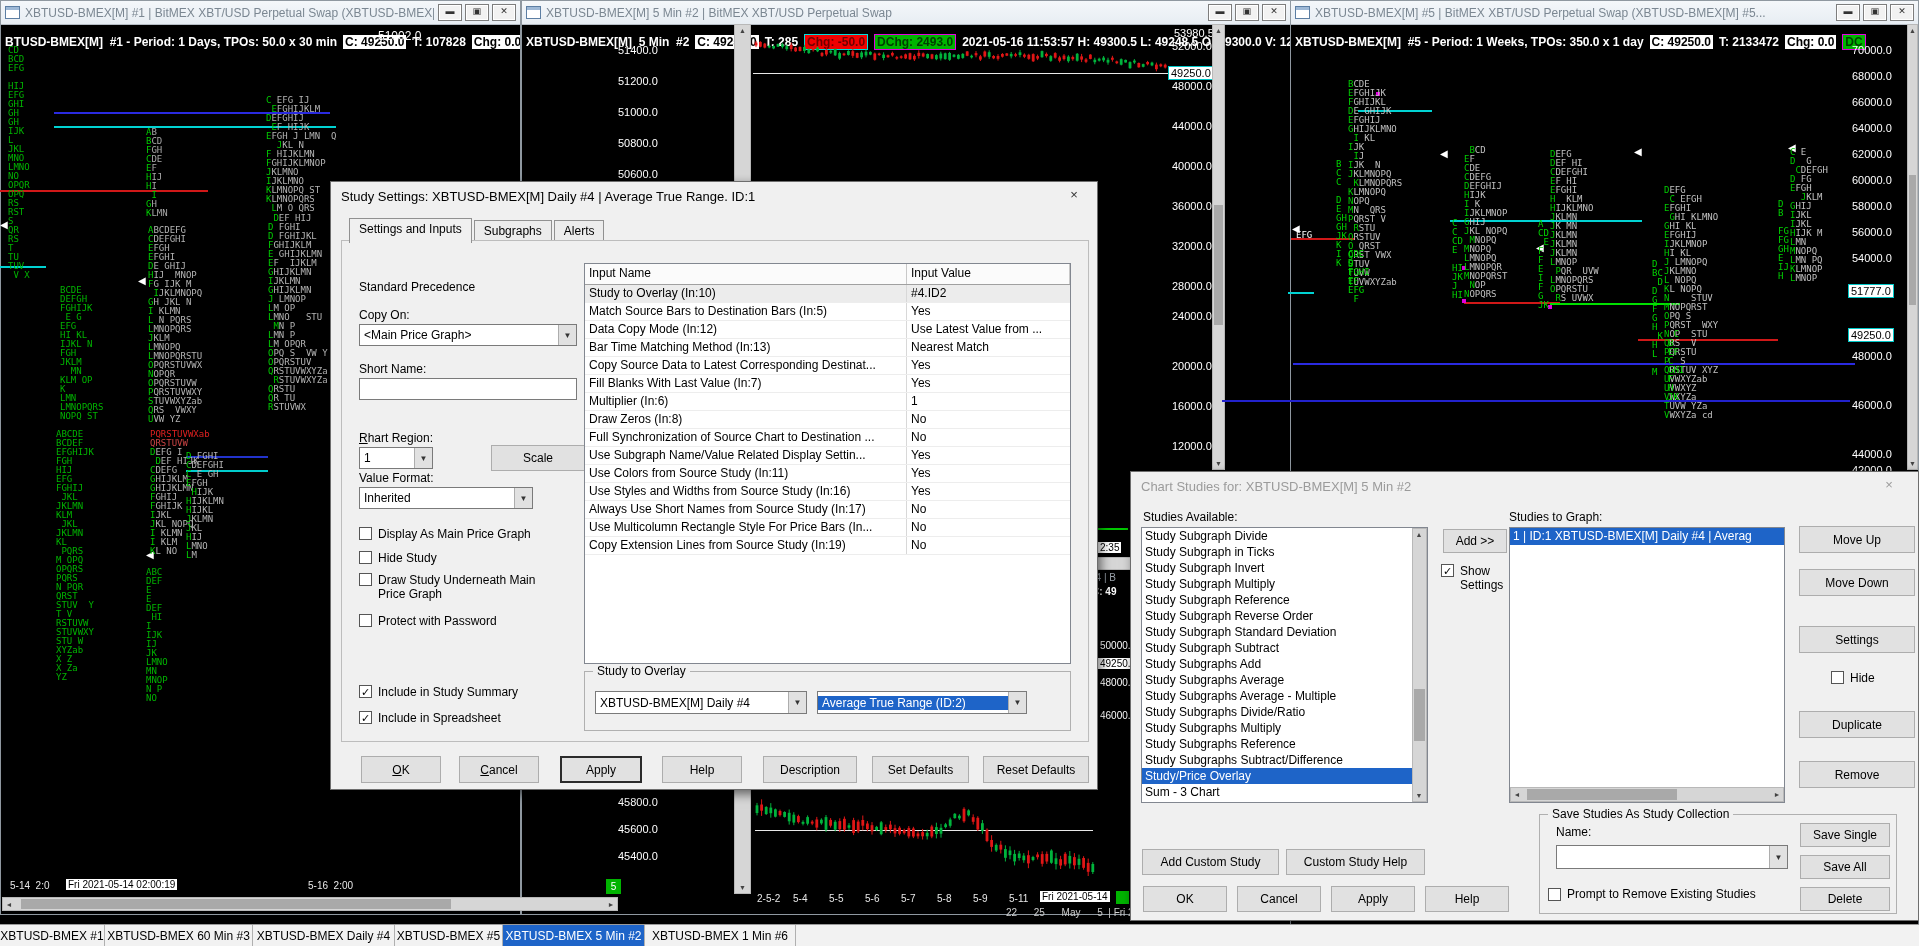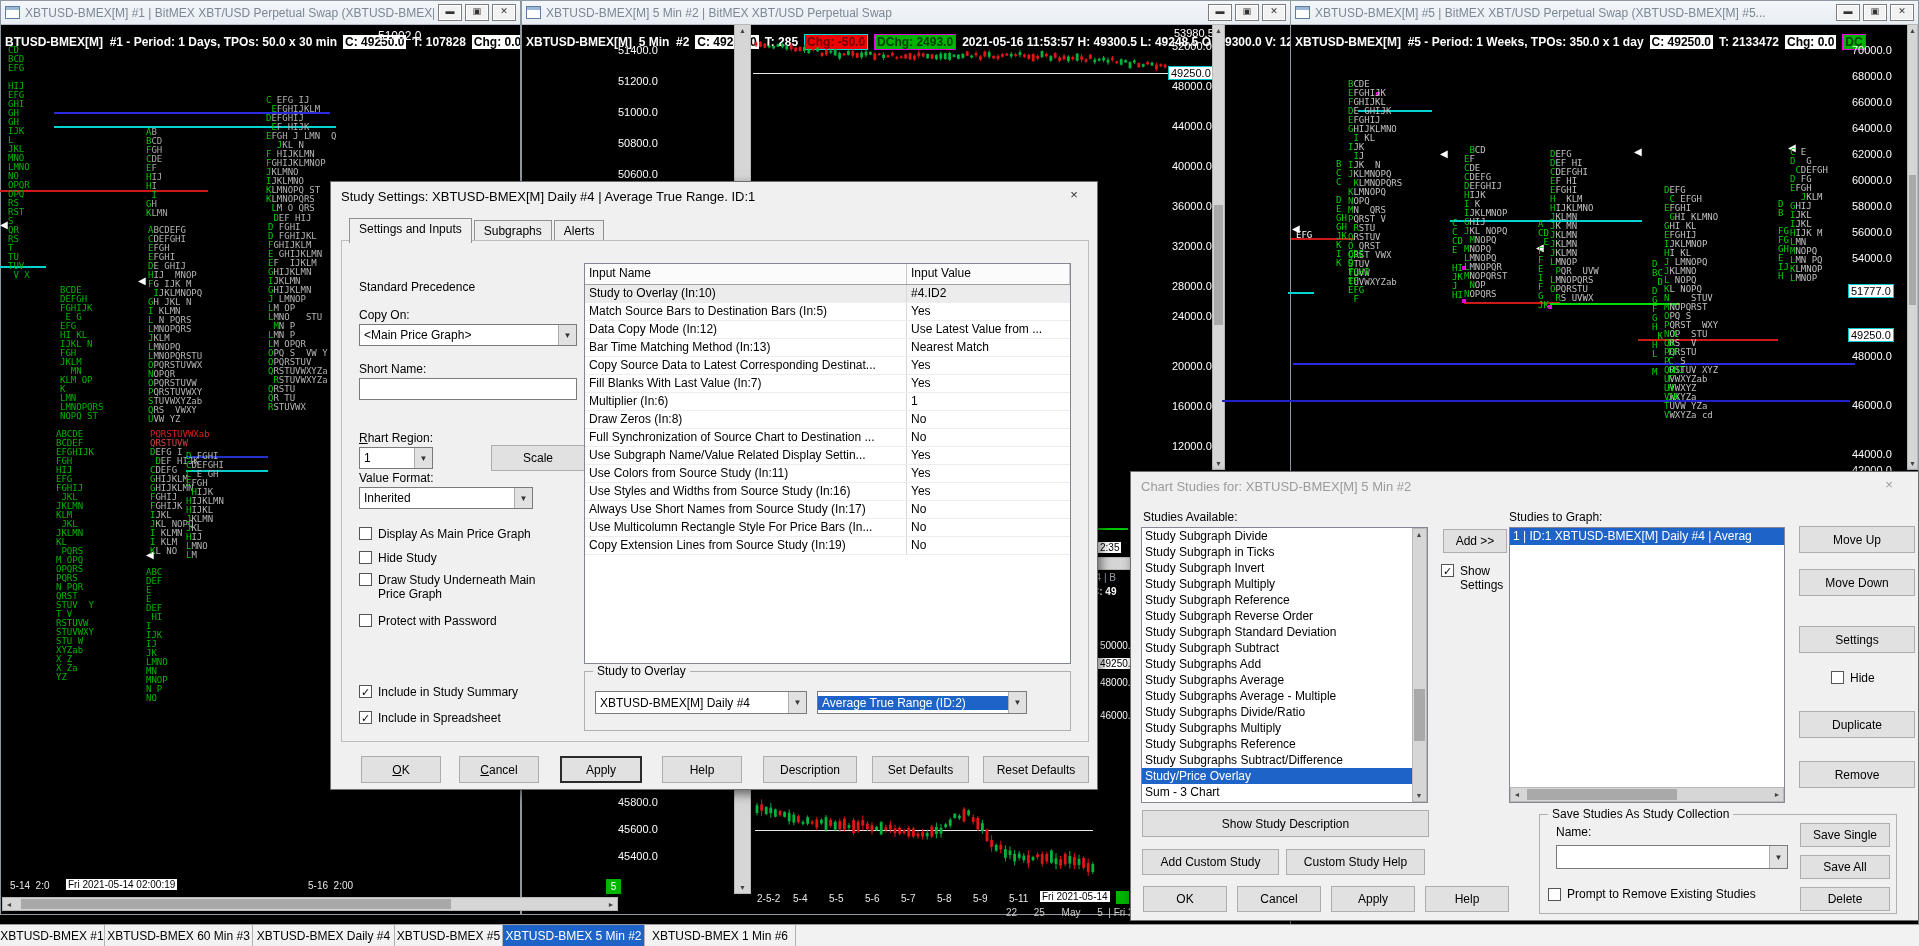--- a/index.html
+++ b/index.html
@@ -827,23 +827,20 @@
       <span class="sbarrow" style="left:0;top:1px;">◄</span>
       <div class="thumb" style="left:16px;width:150px;"></div>
       <span class="sbarrow" style="right:0;top:1px;">►</span>
     </div>
     <div id="cs-right"></div>
     <div class="cb" style="left:700px;top:199px;">
       <span class="cbbox"></span>
       <span>Hide</span>
     </div>
 
-    <div class="btn" style="left:11px;top:338px;width:287px;height:27px;">
-        <span>Show Study Description</span>
-      </div>
     <div class="btn" style="left:11px;top:377px;width:137px;height:26px;">
         <span>Add Custom Study</span>
       </div>
     <div class="btn" style="left:155px;top:377px;width:139px;height:26px;">
         <span>Custom Study Help</span>
       </div>
     <div id="cs-bottom"></div>
 
     <div class="grp" style="left:408px;top:342px;width:358px;height:100px;">
       <span class="legend">Save Studies As Study Collection</span>

